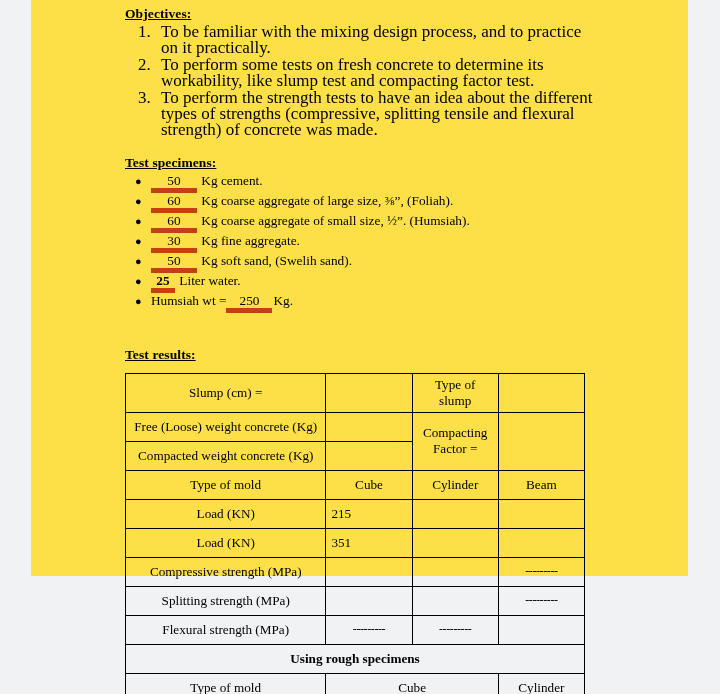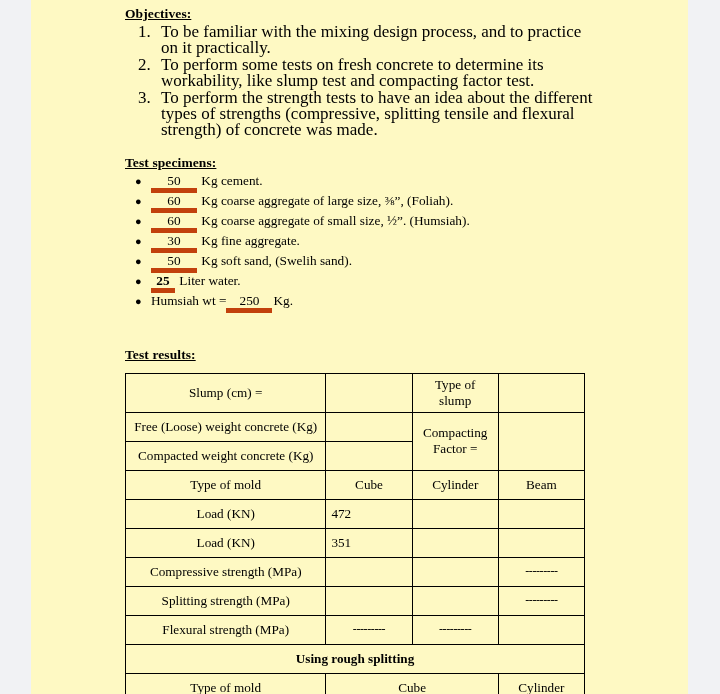--- a/index.html
+++ b/index.html
@@ -11,22 +11,22 @@
     height: 694px;
     background: #f1f2f4;
     font-family: "Liberation Serif", "DejaVu Serif", serif;
     overflow: hidden;
   }
   .page {
     position: absolute;
     left: 31px;
     top: 0;
     width: 657px;
-    height: 694px;
-    background: #fef9c3;
+    height: 576px;
+    background: #fde047;
   }
   .content {
     position: absolute;
     left: 94px;
     top: 0px;
     width: 470px;
   }
 
   
   .sec-head {
@@ -193,21 +193,21 @@
           <td class="ctr tall"></td>
         </tr>
         <tr>
           <td class="label tall">Type of mold</td>
           <td class="ctr tall">Cube</td>
           <td class="ctr tall">Cylinder</td>
           <td class="ctr tall">Beam</td>
         </tr>
         <tr>
           <td class="label thin">Load (KN)</td>
-          <td class="num thin">472</td>
+          <td class="num thin">215</td>
           <td class="ctr thin"></td>
           <td class="ctr thin"></td>
         </tr>
         <tr>
           <td class="label thin">Load (KN)</td>
           <td class="num thin">351</td>
           <td class="ctr thin"></td>
           <td class="ctr thin"></td>
         </tr>
         <tr>
@@ -222,21 +222,21 @@
           <td class="ctr tall"></td>
           <td class="ctr tall dash">---------</td>
         </tr>
         <tr>
           <td class="label tall">Flexural strength (MPa)</td>
           <td class="ctr tall dash">---------</td>
           <td class="ctr tall dash">---------</td>
           <td class="ctr tall"></td>
         </tr>
         <tr>
-          <td class="label bold tall" colspan="4">Using rough splitting</td>
+          <td class="label bold tall" colspan="4">Using rough specimens</td>
         </tr>
         <tr>
           <td class="label tall">Type of mold</td>
           <td class="ctr tall" colspan="2">Cube</td>
           <td class="ctr tall">Cylinder</td>
         </tr>
         <tr>
           <td class="label tall">Direct tensile strength (MPa)</td>
           <td class="ctr tall" colspan="2"></td>
           <td class="ctr tall"></td>

